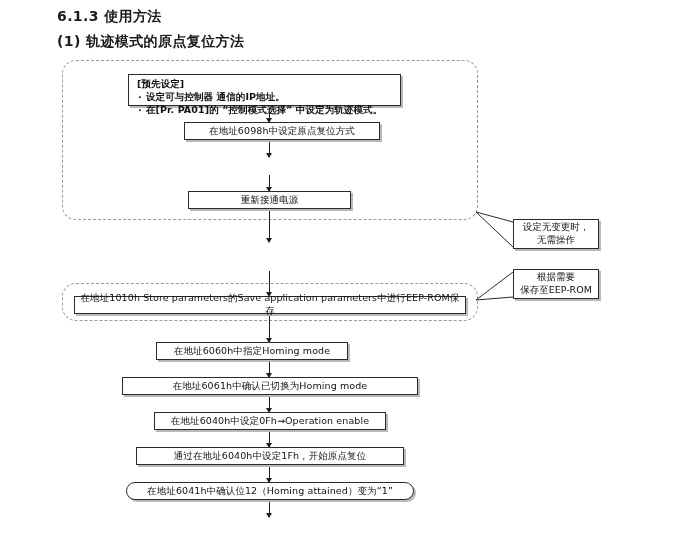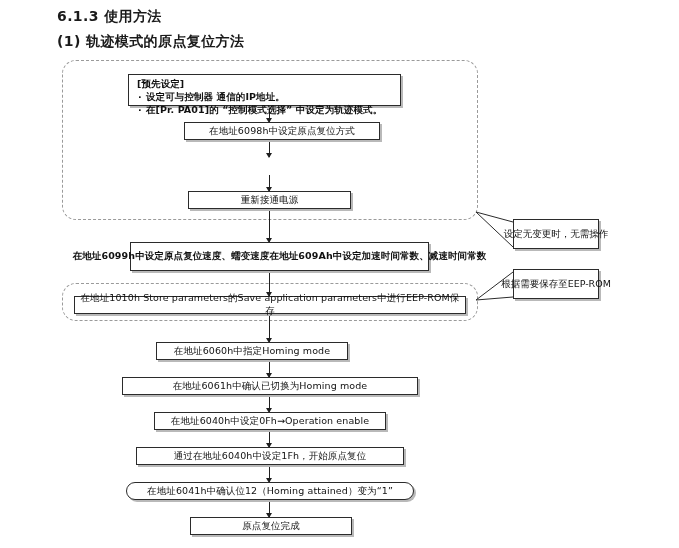--- a/index.html
+++ b/index.html
@@ -126,21 +126,21 @@
     position: absolute;
     box-sizing: border-box;
     border: 1px solid #2b2b2b;
     background: #ffffff;
     box-shadow: 2px 2px 0 #b9b9b9;
     font-size: 9.5px;
     line-height: 1.35;
     text-align: center;
     color: #111111;
     display: flex;
-    flex-direction: row;
+    flex-direction: column;
     align-items: center;
     justify-content: center;
   }
   #note-no-change { left: 513px; top: 219px; width: 86px; height: 30px; }
   #note-save-eep  { left: 513px; top: 269px; width: 86px; height: 30px; }
   .callout .ln { display: block; white-space: nowrap; }
 
   
   #leaders {
     position: absolute;
@@ -178,38 +178,33 @@
     <span class="ln">[预先设定]</span>
     <span class="ln bullet">设定可与控制器 通信的IP地址。</span>
     <span class="ln bullet">在[Pr. PA01]的 “控制模式选择” 中设定为轨迹模式。</span>
   </div>
 
   <div class="node" id="node-6098h">在地址6098h中设定原点复位方式</div>
 
 
   <div class="node" id="node-power">重新接通电源</div>
 
-  <div class="node" id="node-6099h">
-    <span class="ln">在地址6099h中设定原点复位速度、蠕变速度</span>
-    <span class="ln">在地址609Ah中设定加速时间常数、减速时间常数</span>
-  </div>
 
   <div class="node" id="node-1010h-app">在地址1010h Store parameters的Save application parameters中进行EEP-ROM保存</div>
 
   <div class="node" id="node-6060h">在地址6060h中指定Homing mode</div>
 
   <div class="node" id="node-6061h">在地址6061h中确认已切换为Homing mode</div>
 
   <div class="node" id="node-6040h-0f">在地址6040h中设定0Fh→Operation enable</div>
 
   <div class="node" id="node-6040h-1f">通过在地址6040h中设定1Fh，开始原点复位</div>
 
   <div class="node" id="node-6041h">在地址6041h中确认位12（Homing attained）变为“1”</div>
 
-  <div class="node" id="node-done">原点复位完成</div>
 
   <div class="callout" id="note-no-change">
     <span class="ln">设定无变更时，</span>
     <span class="ln">无需操作</span>
   </div>
 
   <div class="callout" id="note-save-eep">
     <span class="ln">根据需要</span>
     <span class="ln">保存至EEP-ROM</span>
   </div>

